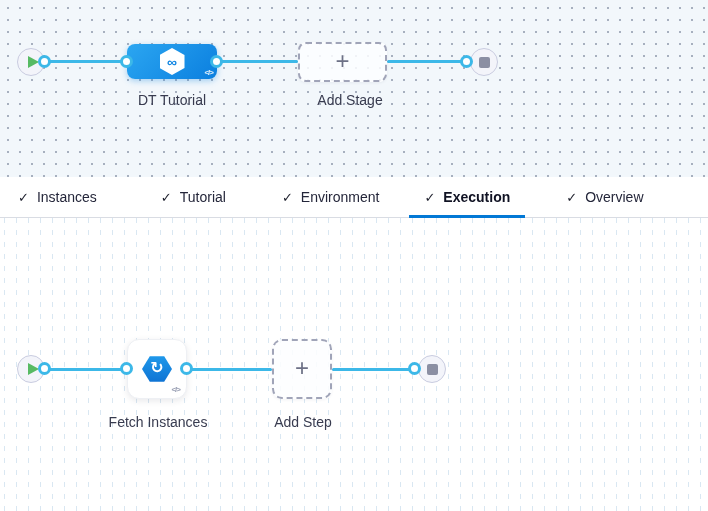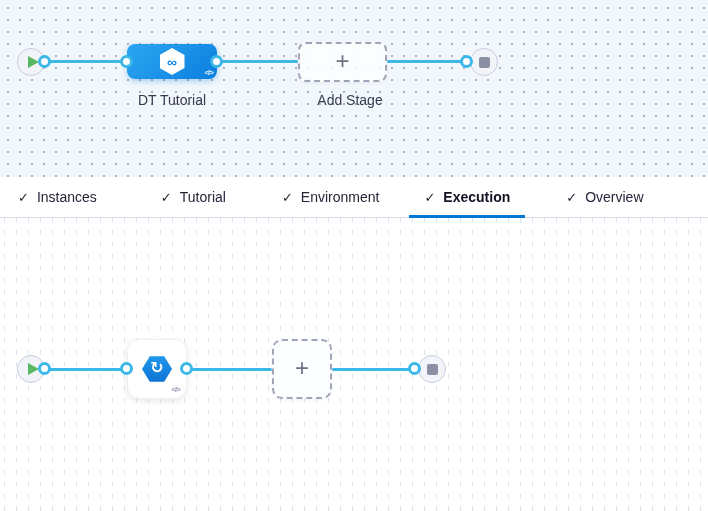--- a/index.html
+++ b/index.html
@@ -174,13 +174,15 @@
 
   <div class="node-round" style="left:418px; top:137px;">
     <span class="stop-sq"></span>
   </div>
 
   <div class="port" style="left:38px; top:144px;"></div>
   <div class="port" style="left:120px; top:144px;"></div>
   <div class="port" style="left:180px; top:144px;"></div>
   <div class="port" style="left:408px; top:144px;"></div>
 
+  <div class="node-label" style="left:93px; top:196px;">Fetch Instances</div>
+  <div class="node-label" style="left:238px; top:196px;">Add Step</div>
 </div>
 
 </body></html>

